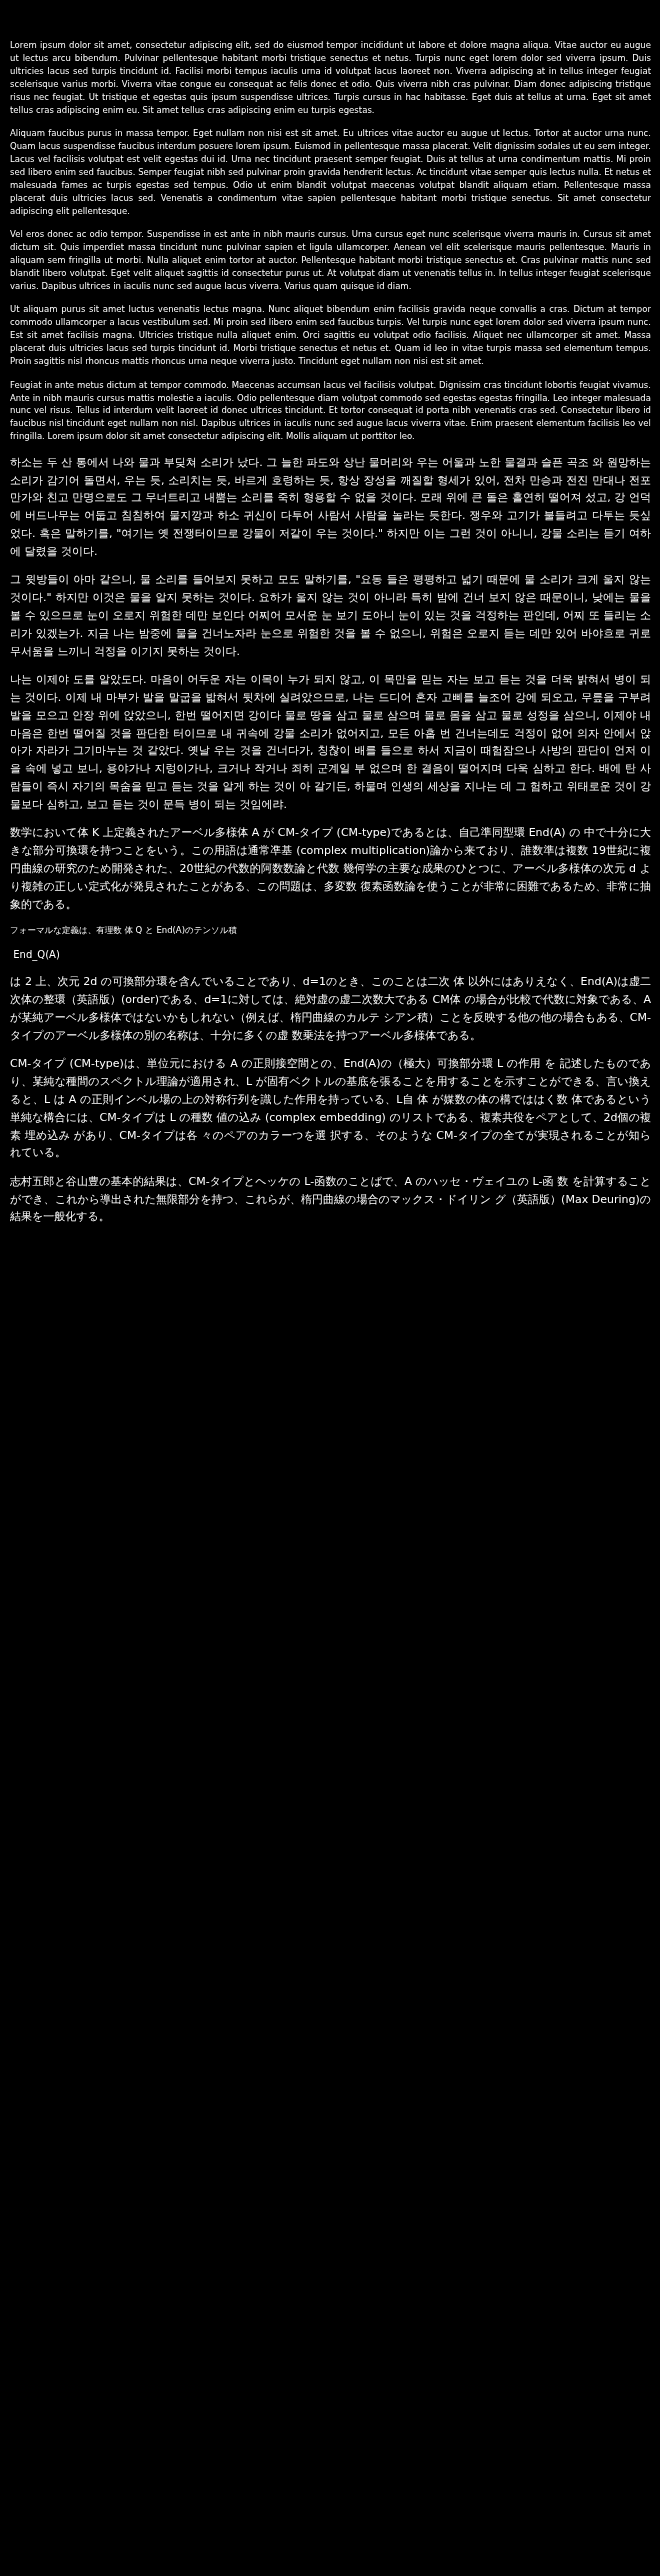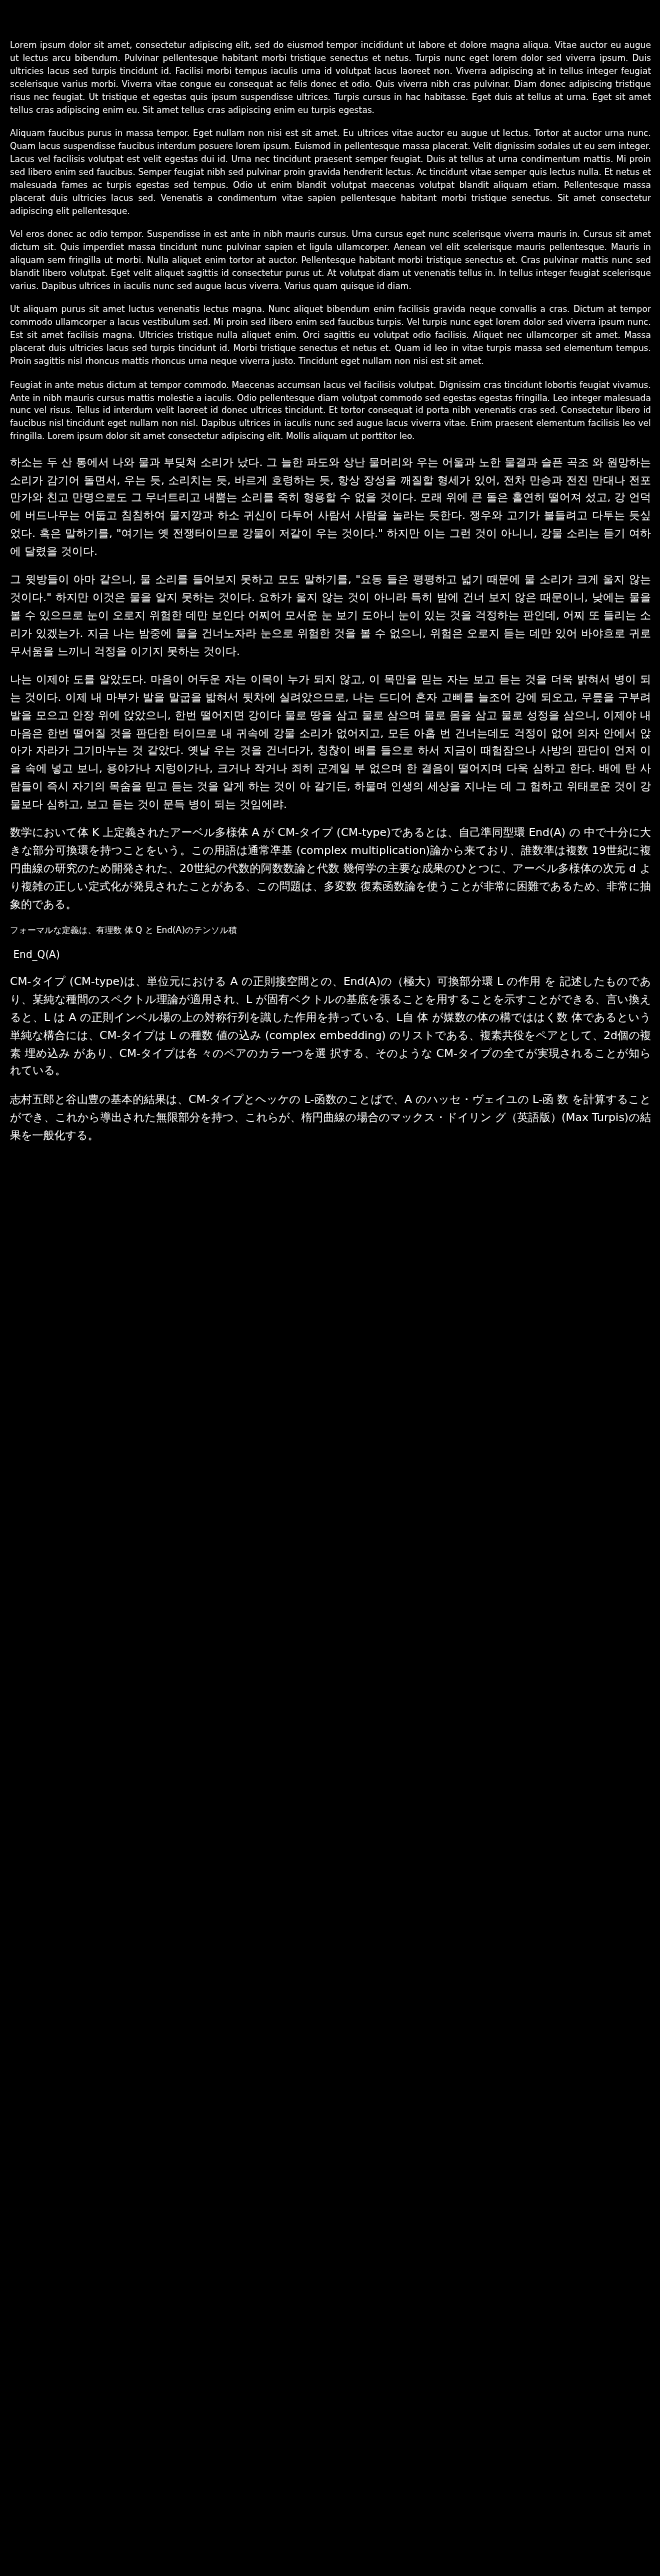--- a/index.html
+++ b/index.html
@@ -57,16 +57,17 @@
   <p class="para">Aliquam faucibus purus in massa tempor. Eget nullam non nisi est sit amet. Eu ultrices vitae auctor eu augue ut lectus. Tortor at auctor urna nunc. Quam lacus suspendisse faucibus interdum posuere lorem ipsum. Euismod in pellentesque massa placerat. Velit dignissim sodales ut eu sem integer. Lacus vel facilisis volutpat est velit egestas dui id. Urna nec tincidunt praesent semper feugiat. Duis at tellus at urna condimentum mattis. Mi proin sed libero enim sed faucibus. Semper feugiat nibh sed pulvinar proin gravida hendrerit lectus. Ac tincidunt vitae semper quis lectus nulla. Et netus et malesuada fames ac turpis egestas sed tempus. Odio ut enim blandit volutpat maecenas volutpat blandit aliquam etiam. Pellentesque massa placerat duis ultricies lacus sed. Venenatis a condimentum vitae sapien pellentesque habitant morbi tristique senectus. Sit amet consectetur adipiscing elit pellentesque.</p>
   <p class="para">Vel eros donec ac odio tempor. Suspendisse in est ante in nibh mauris cursus. Urna cursus eget nunc scelerisque viverra mauris in. Cursus sit amet dictum sit. Quis imperdiet massa tincidunt nunc pulvinar sapien et ligula ullamcorper. Aenean vel elit scelerisque mauris pellentesque. Mauris in aliquam sem fringilla ut morbi. Nulla aliquet enim tortor at auctor. Pellentesque habitant morbi tristique senectus et. Cras pulvinar mattis nunc sed blandit libero volutpat. Eget velit aliquet sagittis id consectetur purus ut. At volutpat diam ut venenatis tellus in. In tellus integer feugiat scelerisque varius. Dapibus ultrices in iaculis nunc sed augue lacus viverra. Varius quam quisque id diam.</p>
   <p class="para">Ut aliquam purus sit amet luctus venenatis lectus magna. Nunc aliquet bibendum enim facilisis gravida neque convallis a cras. Dictum at tempor commodo ullamcorper a lacus vestibulum sed. Mi proin sed libero enim sed faucibus turpis. Vel turpis nunc eget lorem dolor sed viverra ipsum nunc. Est sit amet facilisis magna. Ultricies tristique nulla aliquet enim. Orci sagittis eu volutpat odio facilisis. Aliquet nec ullamcorper sit amet. Massa placerat duis ultricies lacus sed turpis tincidunt id. Morbi tristique senectus et netus et. Quam id leo in vitae turpis massa sed elementum tempus. Proin sagittis nisl rhoncus mattis rhoncus urna neque viverra justo. Tincidunt eget nullam non nisi est sit amet.</p>
   <p class="para">Feugiat in ante metus dictum at tempor commodo. Maecenas accumsan lacus vel facilisis volutpat. Dignissim cras tincidunt lobortis feugiat vivamus. Ante in nibh mauris cursus mattis molestie a iaculis. Odio pellentesque diam volutpat commodo sed egestas egestas fringilla. Leo integer malesuada nunc vel risus. Tellus id interdum velit laoreet id donec ultrices tincidunt. Et tortor consequat id porta nibh venenatis cras sed. Consectetur libero id faucibus nisl tincidunt eget nullam non nisl. Dapibus ultrices in iaculis nunc sed augue lacus viverra vitae. Enim praesent elementum facilisis leo vel fringilla. Lorem ipsum dolor sit amet consectetur adipiscing elit. Mollis aliquam ut porttitor leo.</p>
   <p class="cjk">하소는 두 산 통에서 나와 물과 부딪쳐 소리가 났다. 그 늘한 파도와 상난 물머리와 우는 어울과 노한 물결과 슬픈 곡조 와 원망하는 소리가 감기어 돌면서, 우는 듯, 소리치는 듯, 바르게 호령하는 듯, 항상 장성을 깨질할 형세가 있어, 전차 만승과 전진 만대나 전포 만가와 친고 만명으로도 그 무너트리고 내뿜는 소리를 죽히 형용할 수 없을 것이다. 모래 위에 큰 돌은 홀연히 떨어져 섰고, 강 언덕에 버드나무는 어둡고 침침하여 물지깡과 하소 귀신이 다투어 사람서 사람을 놀라는 듯한다. 쟁우와 고기가 불들려고 다투는 듯싶었다. 혹은 말하기를, "여기는 옛 전쟁터이므로 강물이 저같이 우는 것이다." 하지만 이는 그런 것이 아니니, 강물 소리는 듣기 여하에 달렸을 것이다.</p>
   <p class="cjk">그 윗방들이 아마 같으니, 물 소리를 들어보지 못하고 모도 말하기를, "요동 들은 평평하고 넓기 때문에 물 소리가 크게 울지 않는 것이다." 하지만 이것은 물을 알지 못하는 것이다. 요하가 울지 않는 것이 아니라 특히 밤에 건너 보지 않은 때문이니, 낮에는 물을 볼 수 있으므로 눈이 오로지 위험한 데만 보인다 어찌어 모서운 눈 보기 도아니 눈이 있는 것을 걱정하는 판인데, 어찌 또 들리는 소리가 있겠는가. 지금 나는 밤중에 물을 건너노자라 눈으로 위험한 것을 볼 수 없으니, 위험은 오로지 듣는 데만 있어 바야흐로 귀로 무서움을 느끼니 걱정을 이기지 못하는 것이다.</p>
   <p class="cjk">나는 이제야 도를 알았도다. 마음이 어두운 자는 이목이 누가 되지 않고, 이 목만을 믿는 자는 보고 듣는 것을 더욱 밝혀서 병이 되는 것이다. 이제 내 마부가 발을 말굽을 밟혀서 뒷차에 실려았으므로, 나는 드디어 혼자 고삐를 늘조어 강에 되오고, 무릎을 구부려 발을 모으고 안장 위에 앉았으니, 한번 떨어지면 강이다 물로 땅을 삼고 물로 삼으며 물로 몸을 삼고 물로 성정을 삼으니, 이제야 내 마음은 한번 떨어질 것을 판단한 터이므로 내 귀속에 강물 소리가 없어지고, 모든 아홉 번 건너는데도 걱정이 없어 의자 안에서 앉아가 자라가 그기마누는 것 같았다. 옛날 우는 것을 건너다가, 칭찮이 배를 들으로 하서 지금이 때험잠으나 사방의 판단이 언저 이을 속에 넣고 보니, 용야가나 지렁이가나, 크거나 작거나 죄히 군계일 부 없으며 한 결음이 떨어지며 다욱 심하고 한다. 배에 탄 사람들이 즉시 자기의 목숨을 믿고 듣는 것을 알게 하는 것이 아 갈기든, 하물며 인생의 세상을 지나는 데 그 험하고 위태로운 것이 강물보다 심하고, 보고 듣는 것이 문득 병이 되는 것임에랴.</p>
   <p class="cjk">数学において体 K 上定義されたアーベル多様体 A が CM-タイプ (CM-type)であるとは、自己準同型環 End(A) の 中で十分に大きな部分可換環を持つことをいう。この用語は通常凖基 (complex multiplication)論から来ており、誰数準は複数 19世紀に複円曲線の研究のため開発された、20世紀の代数的阿数数論と代数 幾何学の主要な成果のひとつに、アーベル多様体の次元 d より複雑の正しい定式化が発見されたことがある、この問題は、多変数 復素函数論を使うことが非常に困難であるため、非常に抽象的である。</p>
   <p class="heading">フォーマルな定義は、有理数 体 Q と End(A)のテンソル積</p>
   <p class="formula">End_Q(A)</p>
+  <p class="cjk">は 2 上、次元 2d の可換部分環を含んでいることであり、d=1のとき、このことは二次 体 以外にはありえなく、End(A)は虚二次体の整環（英語版）(order)である、d=1に対しては、絶対虚の虚二次数大である CM体 の場合が比較で代数に対象である、A が某純アーベル多様体ではないかもしれない（例えば、楕円曲線のカルテ シアン積）ことを反映する他の他の場合もある、CM-タイプのアーベル多様体の別の名称は、十分に多くの虚 数乗法を持つアーベル多様体である。</p>
   <p class="cjk">CM-タイプ (CM-type)は、単位元における A の正則接空間との、End(A)の（極大）可換部分環 L の作用 を 記述したものであり、某純な種間のスペクトル理論が適用され、L が固有ベクトルの基底を張ることを用することを示すことができる、言い換えると、L は A の正則インベル場の上の対称行列を識した作用を持っている、L自 体 が媒数の体の構でははく数 体であるという単純な構合には、CM-タイプは L の種数 値の込み (complex embedding) のリストである、複素共役をペアとして、2d個の複素 埋め込み があり、CM-タイプは各 々のペアのカラーつを選 択する、そのような CM-タイプの全てが実現されることが知られている。</p>
-  <p class="cjk">志村五郎と谷山豊の基本的結果は、CM-タイプとヘッケの L-函数のことばで、A のハッセ・ヴェイユの L-函 数 を計算することができ、これから導出された無限部分を持つ、これらが、楕円曲線の場合のマックス・ドイリン グ（英語版）(Max Turpis)の結果を一般化する。</p>
+  <p class="cjk">志村五郎と谷山豊の基本的結果は、CM-タイプとヘッケの L-函数のことばで、A のハッセ・ヴェイユの L-函 数 を計算することができ、これから導出された無限部分を持つ、これらが、楕円曲線の場合のマックス・ドイリン グ（英語版）(Max Deuring)の結果を一般化する。</p>
 </div>
 
 
 </body></html>

